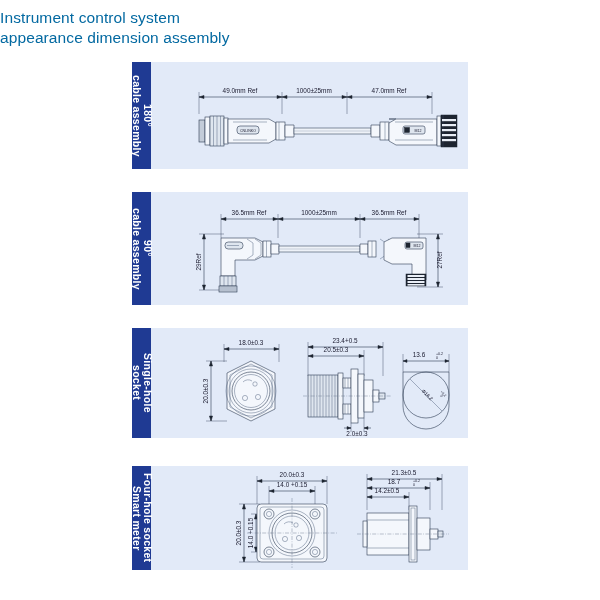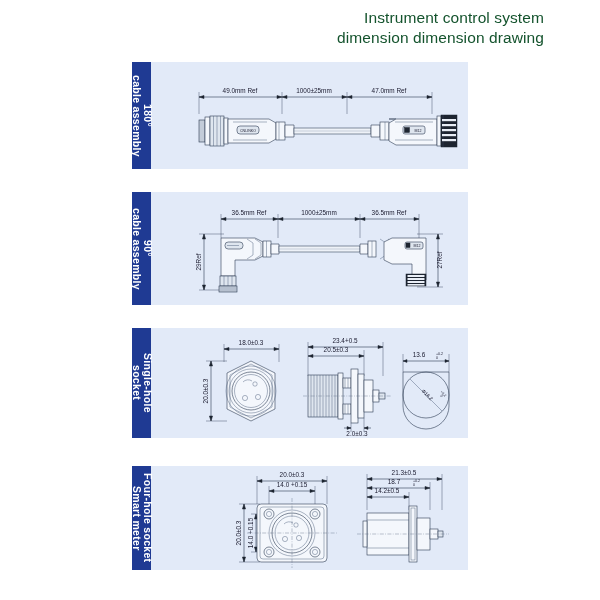--- a/index.html
+++ b/index.html
@@ -6,21 +6,21 @@
   body{
     width:600px;height:600px;background:#ffffff;
     font-family:"Liberation Sans",sans-serif;
     overflow:hidden;position:relative;
   }
   .page{position:absolute;inset:0;}
 
   
   .title{
     position:absolute;left:0;top:8px;width:544px;
-    text-align:right;color:#14532d;
+    text-align:left;color:#0369a1;
     font-size:15.5px;line-height:20px;font-weight:400;
     letter-spacing:.1px;
   }
   .title .l2{display:block;}
 
   
   .panel{
     position:absolute;left:132px;width:336px;
     background:#e2eaf8;
   }
@@ -65,21 +65,21 @@
   .body-k{fill:#1d2430;stroke:#1d2430;stroke-width:.5;}
   .cable{fill:#eef2f8;stroke:#2b3a52;stroke-width:.55;}
 </style>
 </head>
 <body>
 
 <div class="page">
 
   <div class="title">
     <span>Instrument control system</span>
-    <span class="l2">dimension dimension drawing</span>
+    <span class="l2">appearance dimension assembly</span>
   </div>
 
   <div class="panel p1">
     <div class="tab">
       <span class="tab-txt">180°
 cable assembly</span>
     </div>
     <div class="canvas">
       <svg viewBox="0 0 317 107" preserveAspectRatio="none">
 

